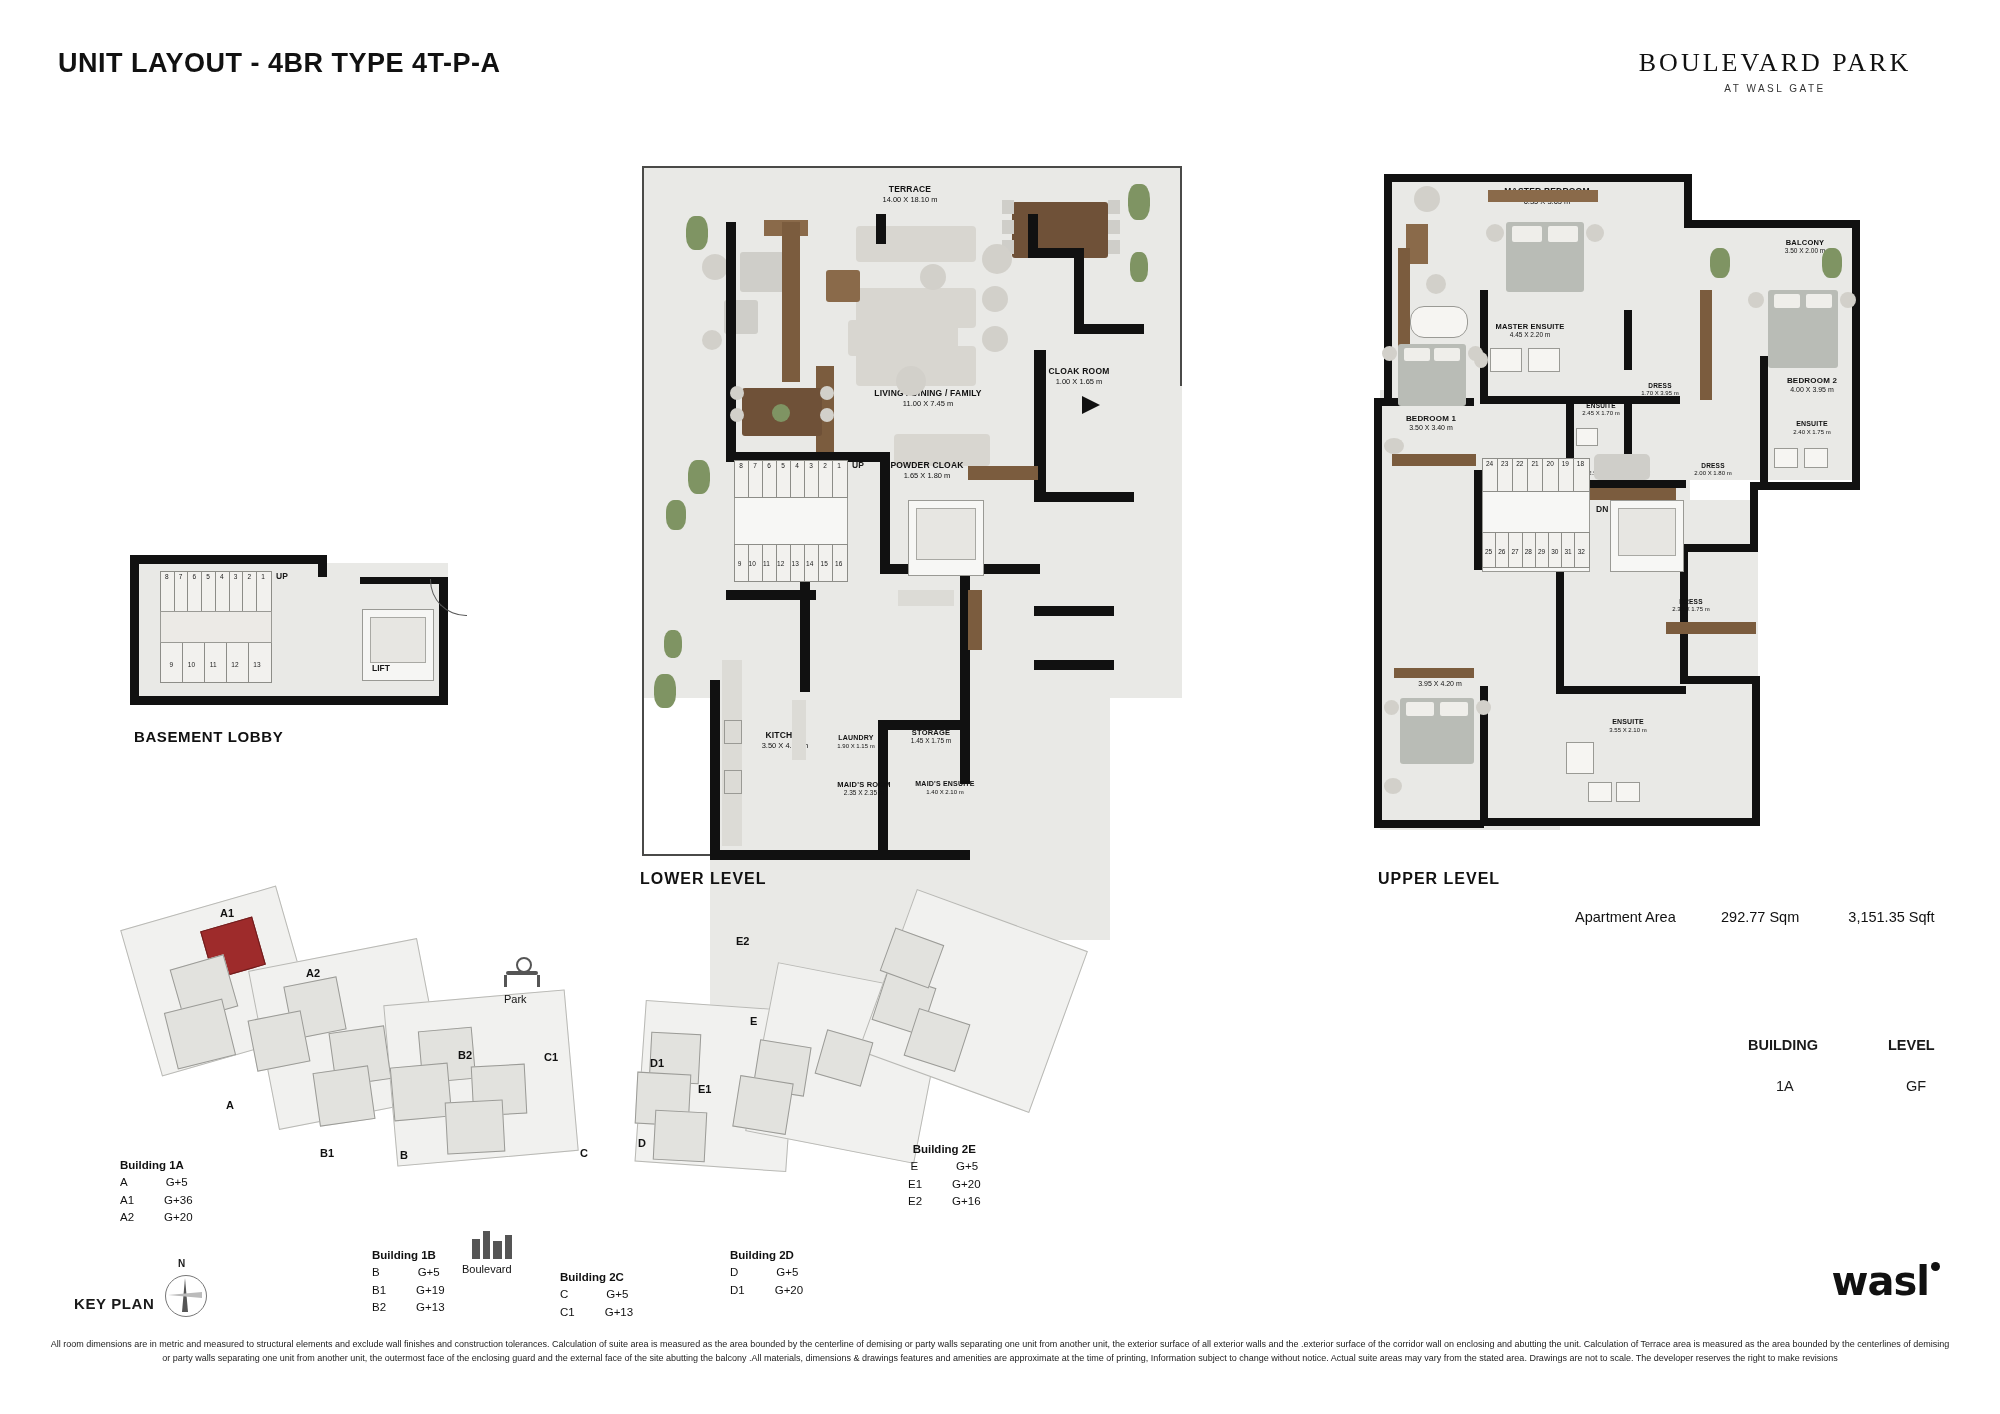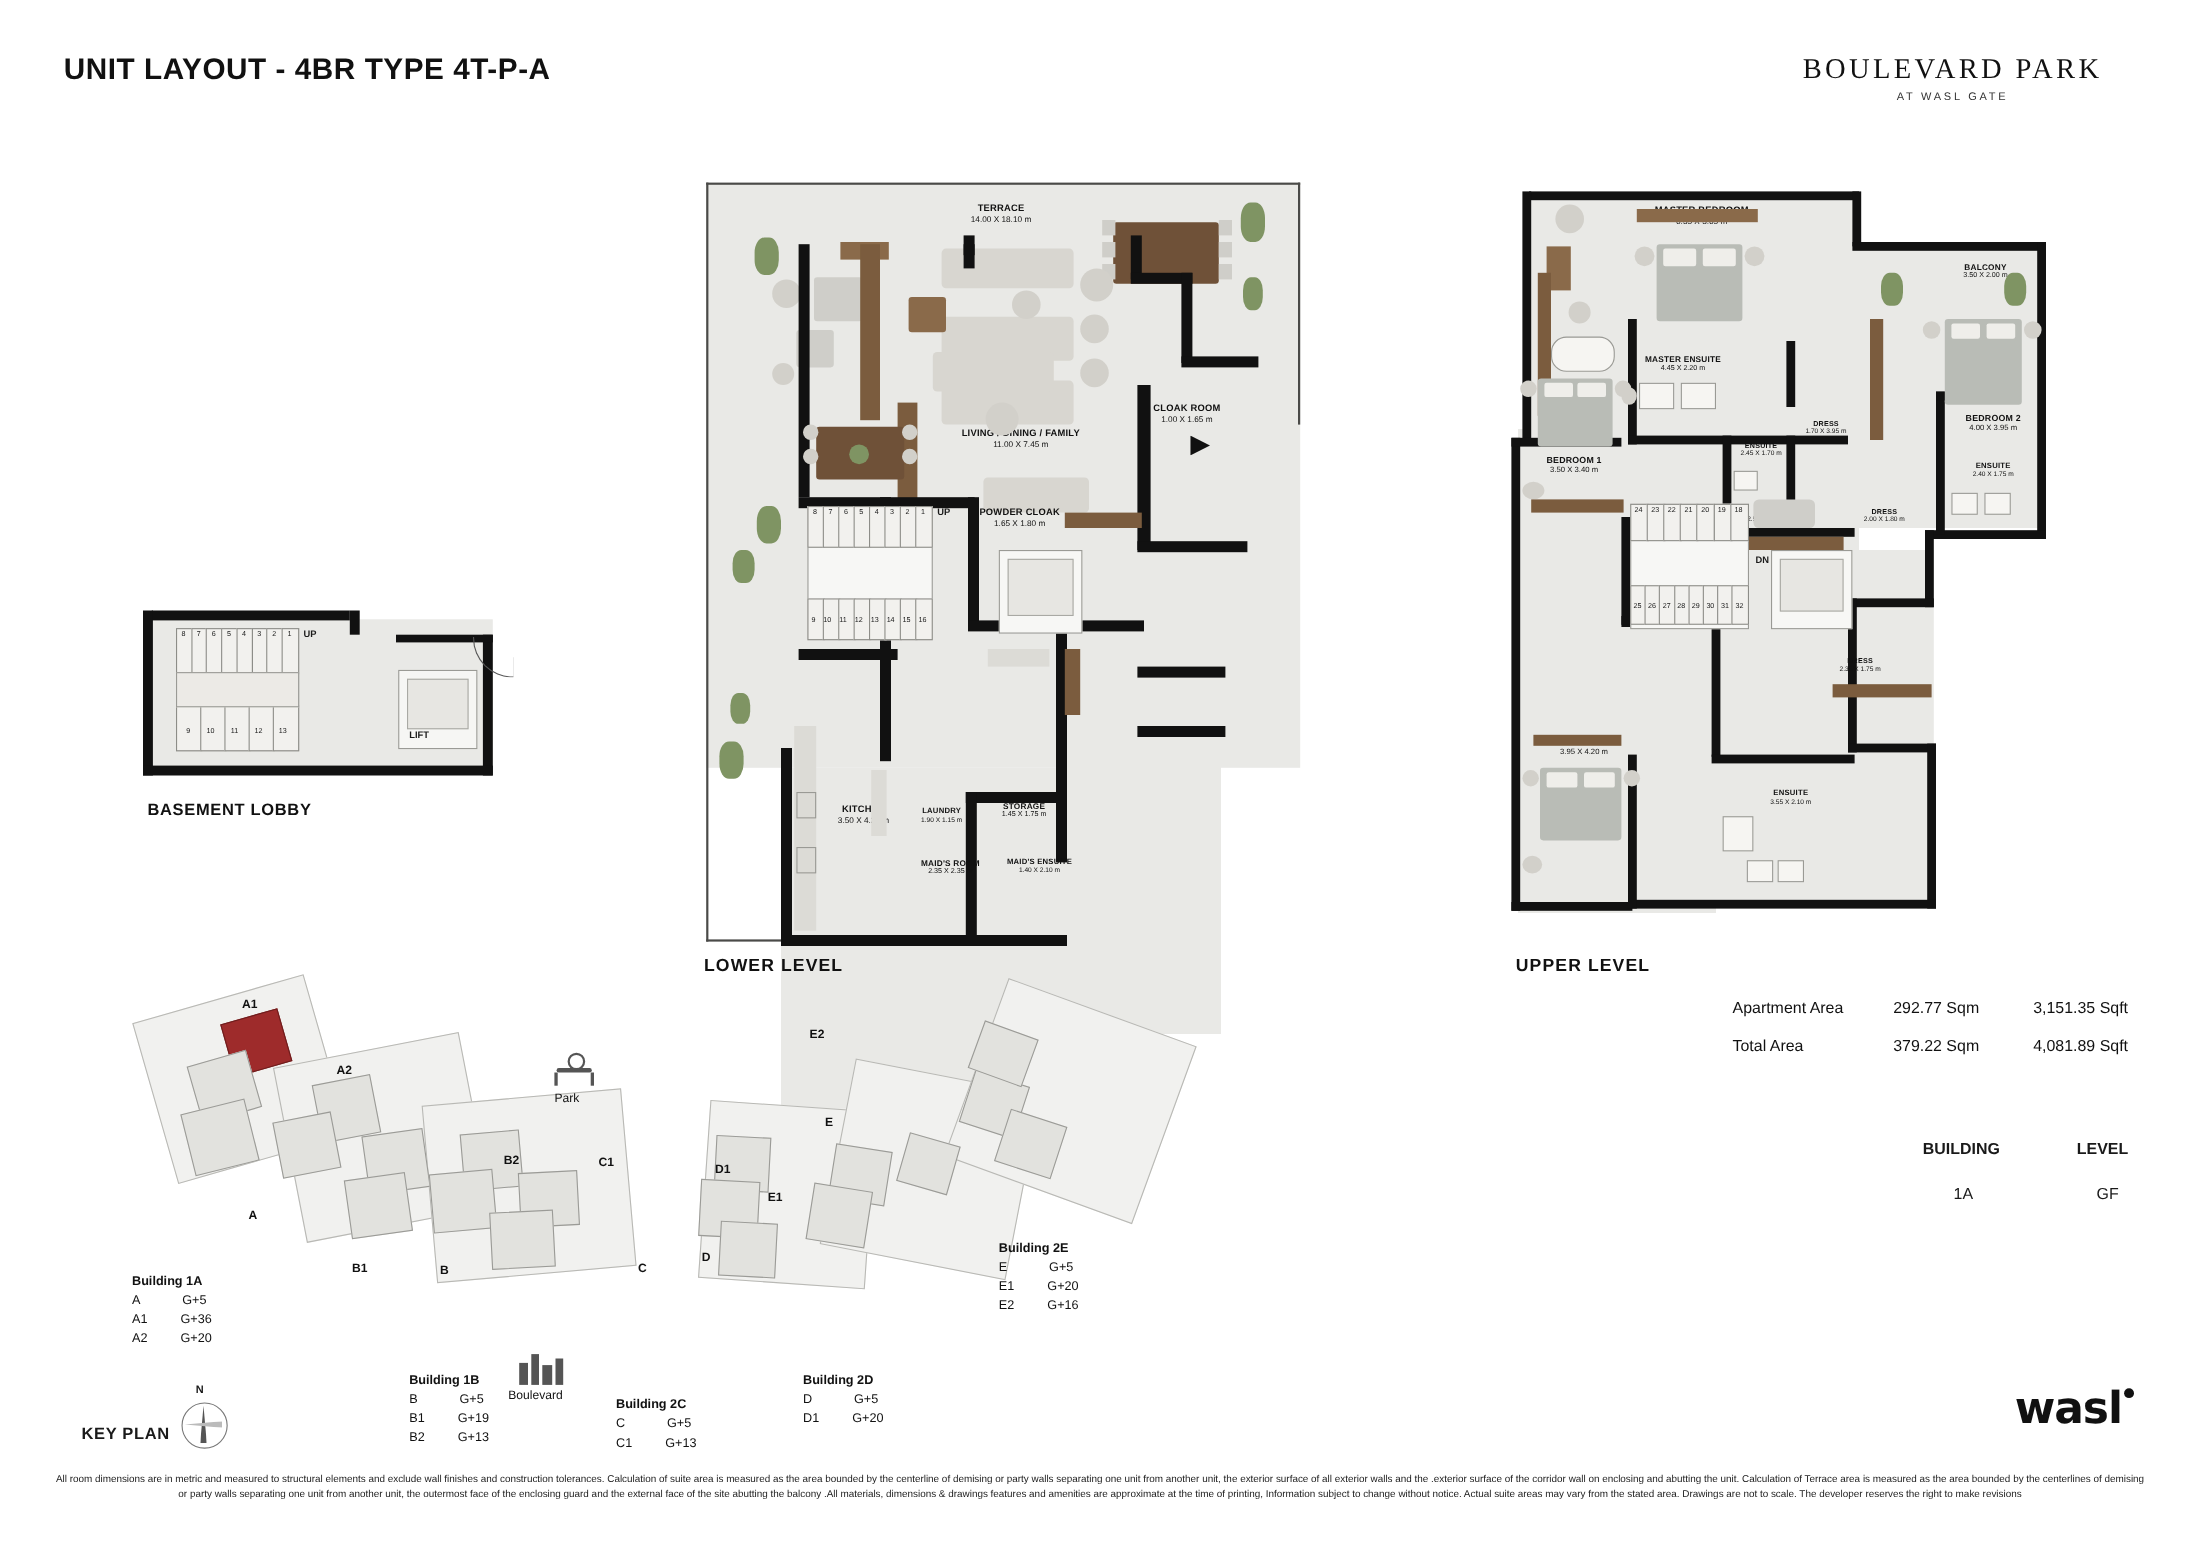--- a/index.html
+++ b/index.html
@@ -503,25 +503,20 @@
     <div style="position:absolute;left:224px;top:284px;width:56px;height:26px;background:#cfcec9;border-radius:5px;"></div>
   </div>
   <div class="lvl" style="left:1378px;top:870px;">UPPER LEVEL</div>
 
   <div class="areatbl">
     <div class="row">
       <div class="c1">Apartment Area</div>
       <div class="c2">292.77 Sqm</div>
       <div class="c3">3,151.35 Sqft</div>
     </div>
-    <div class="row">
-      <div class="c1">Total Area</div>
-      <div class="c2">379.22 Sqm</div>
-      <div class="c3">4,081.89 Sqft</div>
-    </div>
   </div>
   <div class="blrow">
     <div class="h" style="width:140px;">BUILDING</div>
     <div class="h" style="width:90px;">LEVEL</div>
   </div>
   <div class="blvals">
     <div style="width:140px;padding-left:28px;">1A</div>
     <div style="width:90px;padding-left:18px;">GF</div>
   </div>
 
@@ -604,21 +599,21 @@
       <span>C</span><span style="display:inline-block;width:38px;"></span><span>G+5</span><br>
       <span>C1</span><span style="display:inline-block;width:30px;"></span><span>G+13</span>
     </div>
 
     <div class="kptxt" style="left:610px;top:342px;">
       <b>Building 2D</b><br>
       <span>D</span><span style="display:inline-block;width:38px;"></span><span>G+5</span><br>
       <span>D1</span><span style="display:inline-block;width:30px;"></span><span>G+20</span>
     </div>
 
-    <div class="kptxt" style="left:788px;top:222px;">
+    <div class="kptxt" style="left:788px;top:236px;text-align:center;">
       <b>Building 2E</b><br>
       <span>E</span><span style="display:inline-block;width:38px;"></span><span>G+5</span><br>
       <span>E1</span><span style="display:inline-block;width:30px;"></span><span>G+20</span><br>
       <span>E2</span><span style="display:inline-block;width:30px;"></span><span>G+16</span>
     </div>
   </div>
 
   <div style="position:absolute;left:160px;top:1270px;width:50px;height:50px;">
     <div style="position:absolute;left:5px;top:5px;width:40px;height:40px;border:1px solid #777;border-radius:50%;"></div>
     <div style="position:absolute;left:22px;top:8px;width:6px;height:34px;background:#555;clip-path:polygon(50% 0,100% 100%,0 100%);"></div>

